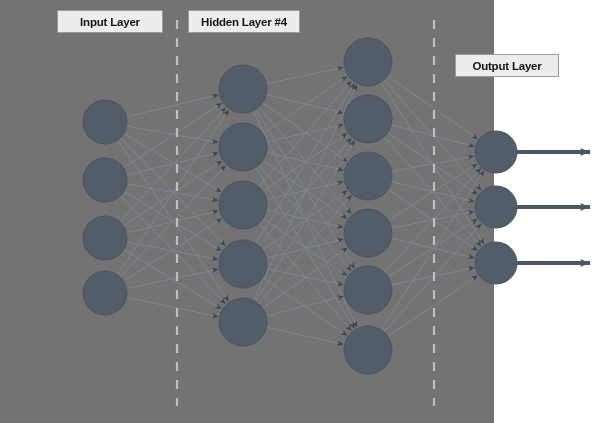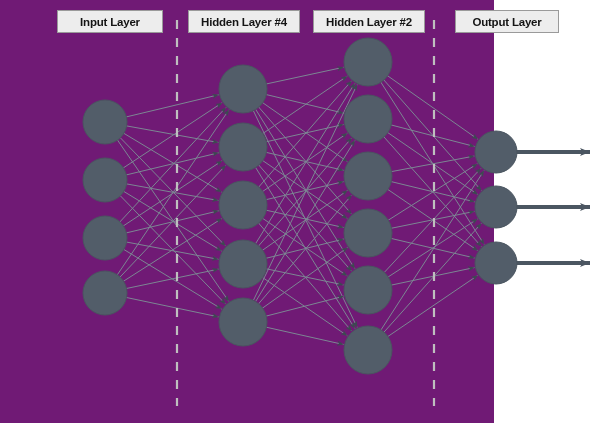--- a/index.html
+++ b/index.html
@@ -11,21 +11,21 @@
   body {
     width: 606px;
     height: 423px;
     font-family: "Liberation Sans", sans-serif;
     overflow: hidden;
   }
   #diagram-root {
     position: relative;
     width: 494px;
     height: 423px;
-    background: #701a75;
+    background: #737373;
   }
   #nn-svg {
     position: absolute;
     left: 0;
     top: 0;
     width: 606px;
     height: 423px;
   }
   .layer-label {
     position: absolute;
@@ -41,21 +41,21 @@
     align-items: center;
     justify-content: center;
     height: 23px;
     top: 10px;
     white-space: nowrap;
     user-select: none;
   }
   #label-input      { left: 57px;  width: 106px; }
   #label-hidden1    { left: 188px; width: 112px; }
   #label-hidden2    { left: 313px; width: 112px; }
-  #label-output     { left: 455px; width: 104px; }
+  #label-output     { left: 455px; width: 104px; margin-top: 44px; }
 </style>
 </head>
 <body>
 
 <div id="diagram-root">
 
   <svg id="nn-svg" viewBox="0 0 606 423">
     <defs>
       <marker id="arrow-small" markerWidth="7" markerHeight="7" refX="6.4" refY="2.6" orient="auto" markerUnits="userSpaceOnUse">
         <path d="M0,0 L6.6,2.6 L0,5.2 L1.6,2.6 Z" fill="#3E4852"></path>
@@ -163,17 +163,16 @@
         <circle cx="496" cy="152" r="21" fill="#525D69" stroke="#4A5560" stroke-width="1"></circle>
         <circle cx="496" cy="207" r="21" fill="#525D69" stroke="#4A5560" stroke-width="1"></circle>
         <circle cx="496" cy="263" r="21" fill="#525D69" stroke="#4A5560" stroke-width="1"></circle>
       </g>
   </svg>
 
   <div class="layer-label" id="label-input">Input Layer</div>
 
   <div class="layer-label" id="label-hidden1">Hidden Layer #4</div>
 
-  <div class="layer-label" id="label-hidden2">Hidden Layer #2</div>
 
   <div class="layer-label" id="label-output">Output Layer</div>
 
 </div>
 
 </body></html>

